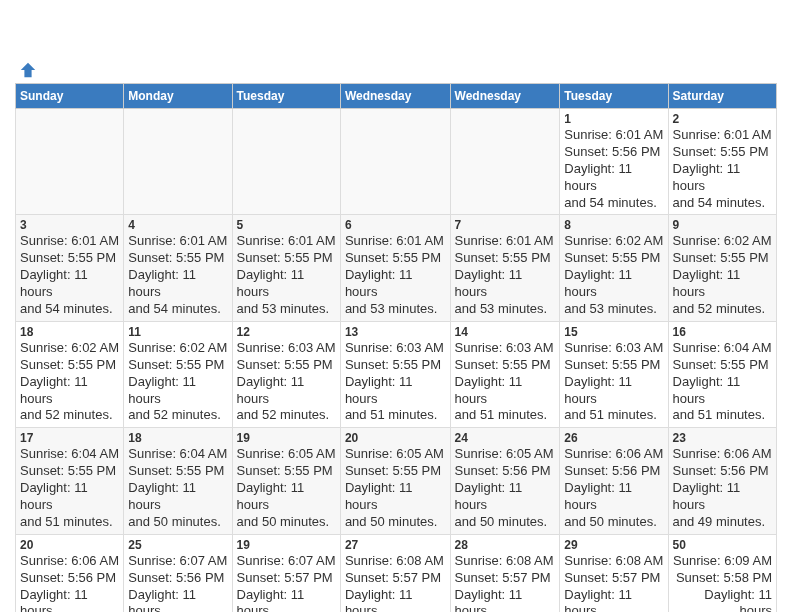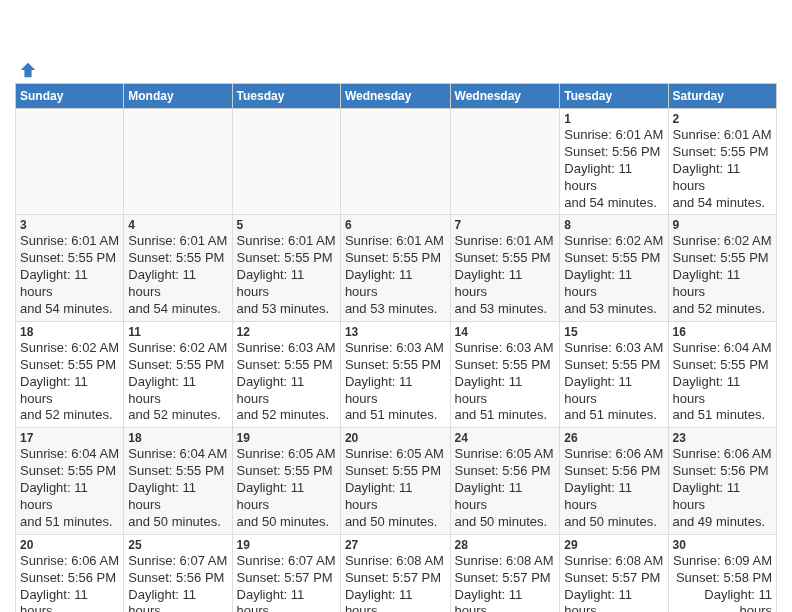--- a/index.html
+++ b/index.html
@@ -349,21 +349,21 @@
 and 49 minutes.</div>
           </td>
           <td>
             <span class="day-number">29</span>
             <div class="day-info" style="white-space: pre-line;">Sunrise: 6:08 AM
 Sunset: 5:57 PM
 Daylight: 11 hours
 and 48 minutes.</div>
           </td>
           <td>
-            <span class="day-number">30</span>
+            <span class="day-number">50</span>
             <div class="day-info" style="white-space: pre-line; text-align: right;">Sunrise: 6:09 AM
 Sunset: 5:58 PM
 Daylight: 11 hours
 and 48 minutes.</div>
           </td>
         </tr>
       </tbody>
   </table>
 </div>
 

